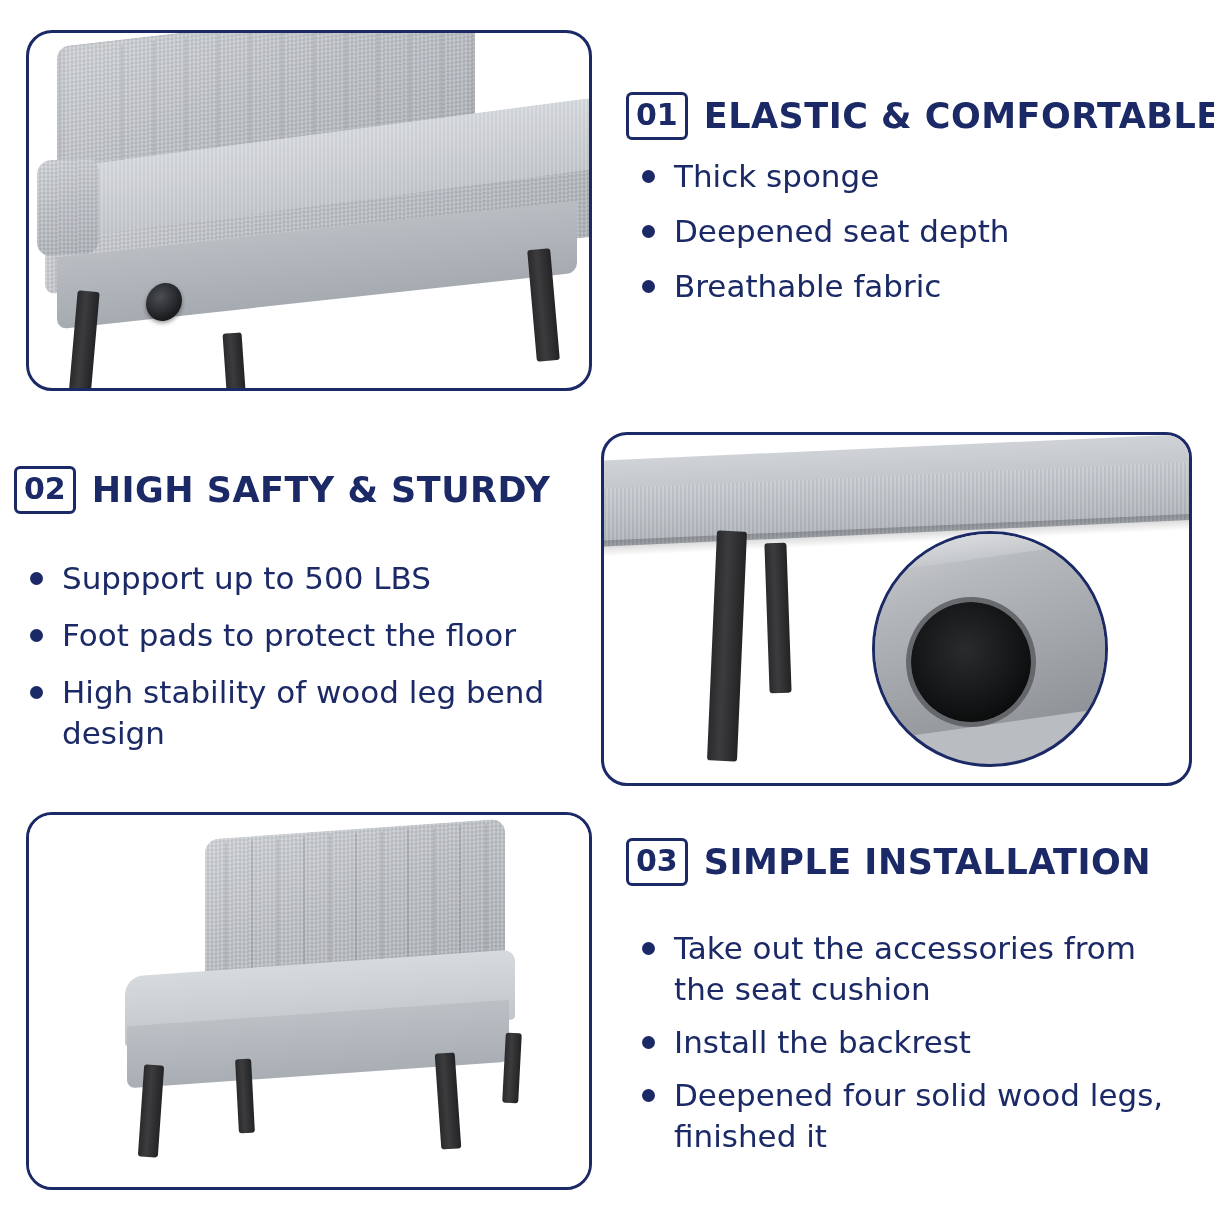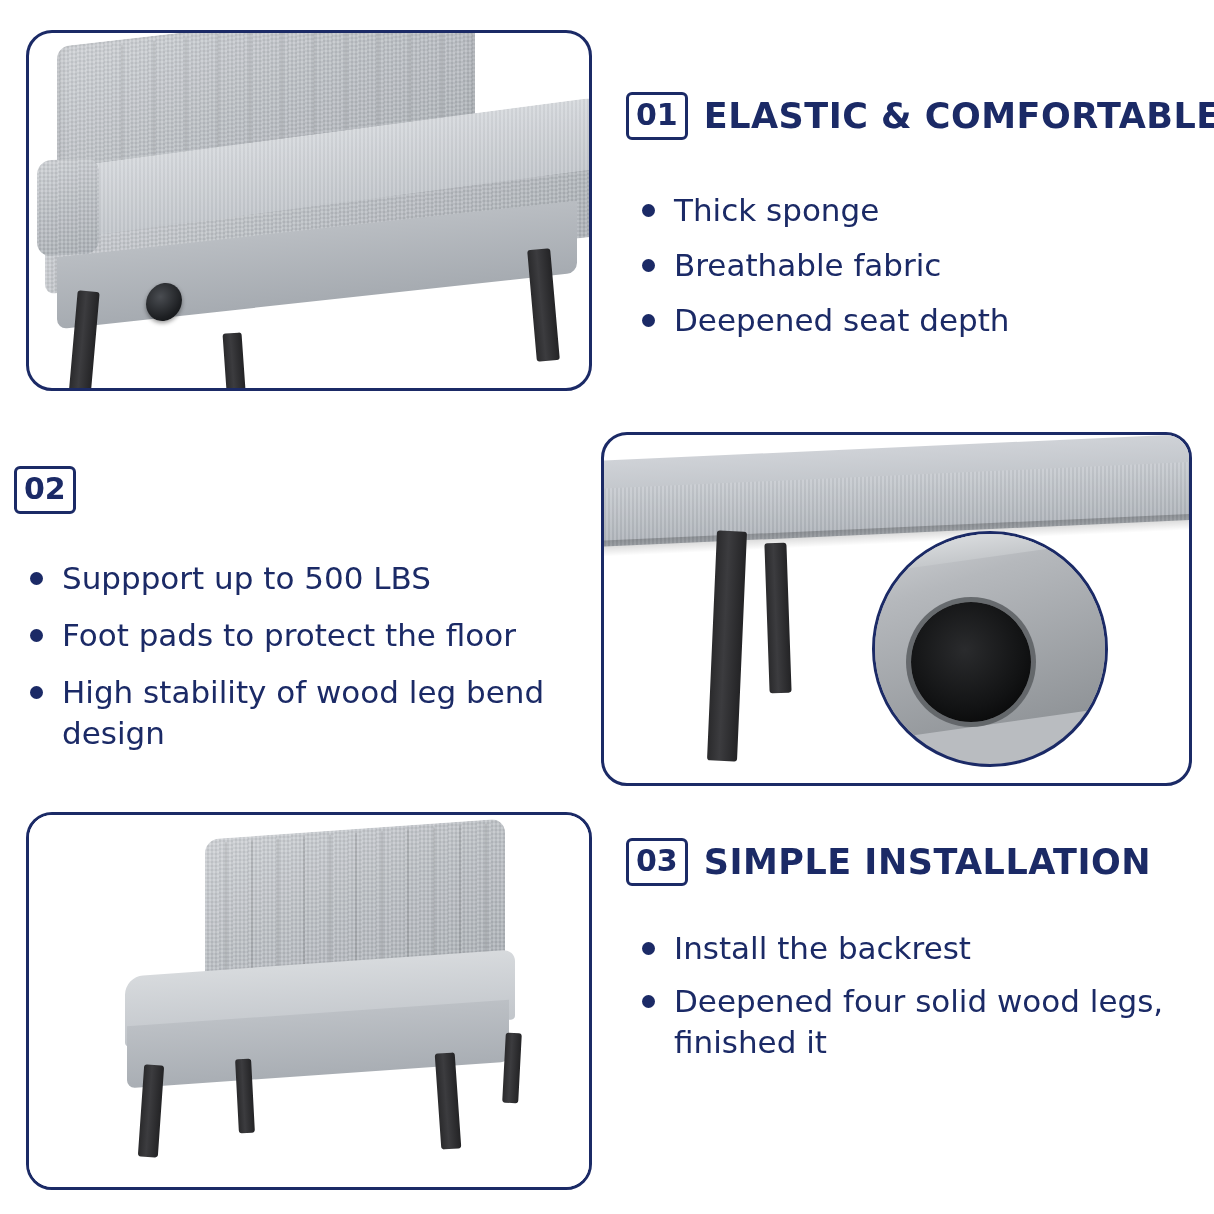--- a/index.html
+++ b/index.html
@@ -236,21 +236,21 @@
     background: linear-gradient(180deg, #bcc0c5 0%, #a9aeb4 100%);
     border-radius: 0 0 8px 8px;
   }
   #p3 .legA { left: 112px; top: 250px; width: 20px; height: 92px; transform: rotate(4deg); }
   #p3 .legB { left: 208px; top: 244px; width: 16px; height: 74px; transform: rotate(-3deg); }
   #p3 .legC { left: 409px; top: 238px; width: 20px; height: 96px; transform: rotate(-4deg); }
   #p3 .legD { left: 475px; top: 218px; width: 16px; height: 70px; transform: rotate(3deg); }
 
   
   #t1 { left: 626px; top: 92px; width: 560px; }
-  #t1 .head-row { margin-bottom: 50px; justify-content: space-between; }
+  #t1 .head-row { margin-bottom: 16px; justify-content: space-between; }
   #t1 ul.bullets li { font-size: 31px; margin-bottom: 14px; }
 
   #t2 { left: 14px; top: 466px; width: 575px; }
   #t2 .head-row { margin-bottom: 44px; }
   #t2 ul.bullets li { font-size: 31px; margin-bottom: 16px; }
 
   #t3 { left: 626px; top: 838px; width: 570px; }
   #t3 .head-row { margin-bottom: 42px; }
   #t3 ul.bullets li { font-size: 31px; margin-bottom: 12px; }
 </style>
@@ -274,28 +274,29 @@
     </div>
   </div>
 
   <div class="textblock" id="t1">
     <div class="head-row">
       <span class="num-badge">01</span>
       <span class="head-title">ELASTIC &amp; COMFORTABLE</span>
     </div>
     <ul class="bullets">
       <li>Thick sponge</li>
+      <li>Deepened seat depth</li>
       <li>Breathable fabric</li>
-      <li>Deepened seat depth</li>
     </ul>
   </div>
 
   <div class="textblock" id="t2">
     <div class="head-row">
       <span class="num-badge">02</span>
+      <span class="head-title">HIGH SAFTY &amp; STURDY</span>
     </div>
     <ul class="bullets">
       <li>Suppport up to 500 LBS</li>
       <li>Foot pads to protect the floor</li>
       <li>High stability of wood leg bend design</li>
     </ul>
   </div>
 
   <div class="panel" id="p2">
     <div class="photo">
@@ -326,18 +327,19 @@
       <div class="leg legD"></div>
     </div>
   </div>
 
   <div class="textblock" id="t3">
     <div class="head-row">
       <span class="num-badge">03</span>
       <span class="head-title">SIMPLE INSTALLATION</span>
     </div>
     <ul class="bullets">
+      <li>Take out the accessories from the seat cushion</li>
       <li>Install the backrest</li>
       <li>Deepened four solid wood legs, finished it</li>
     </ul>
   </div>
 
 </div>
 
 </body></html>

